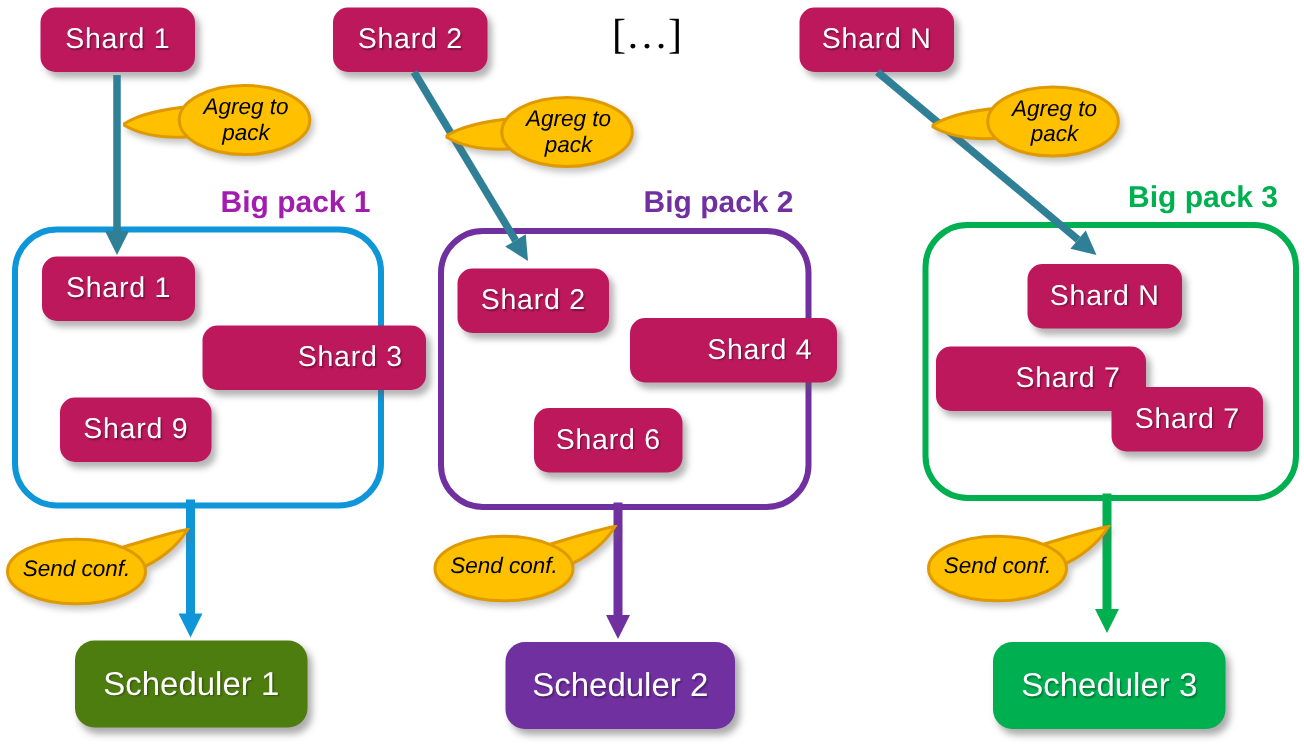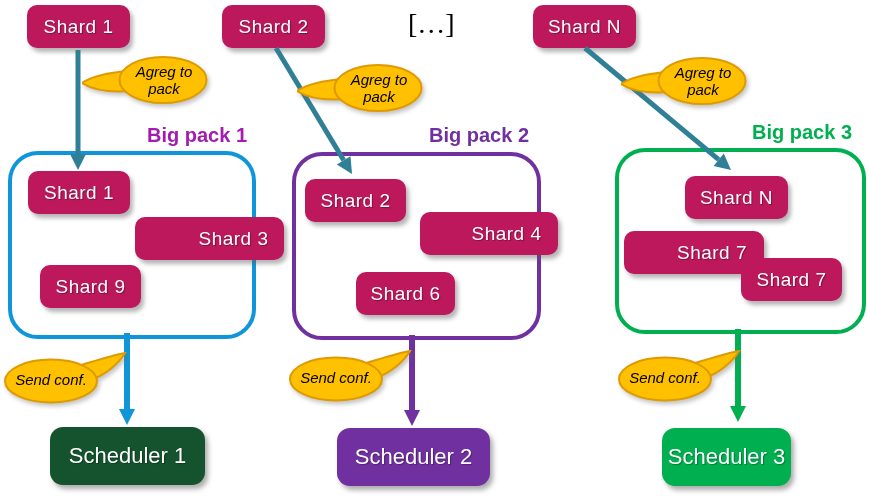--- a/index.html
+++ b/index.html
@@ -29,21 +29,21 @@
   .pack-title.c1{color:#a21caf;}
   .pack-title.c2{color:#7030A0;}
   .pack-title.c3{color:#00AF50;}
   
   .scheduler{
     position:absolute;display:flex;align-items:center;justify-content:center;
     color:#ffffff;font-size:22px;border-radius:13px;height:58px;
     box-shadow:3px 4px 5px rgba(90,90,90,.5);
     text-shadow:1px 1px 1px rgba(0,0,0,.3);
   }
-  .scheduler.c1{background:#14532d;}
+  .scheduler.c1{background:#4d7c0f;}
   .scheduler.c2{background:#7030A0;}
   .scheduler.c3{background:#00AF50;}
   
   .bubble{position:absolute;}
   .bubble svg{position:absolute;left:0;top:0;width:100%;height:100%;
     filter:drop-shadow(2px 3px 2px rgba(110,110,110,.4));}
   .bubble .txt{
     position:absolute;display:flex;align-items:center;justify-content:center;
     text-align:center;color:#000000;font-size:15px;line-height:1.15;font-style:italic;
   }
@@ -155,15 +155,15 @@
   <div class="bubble send" style="left:617px;top:350px;width:125px;height:52px;">
     <svg viewBox="0 0 125 52" preserveAspectRatio="none">
       <path d="M75,14 C95,8 110,3 122,1 C116,11 104,22 88,28 Z" fill="#FFC000" stroke="#DE9A00" stroke-width="2"></path>
       <ellipse cx="48" cy="29" rx="46" ry="21.5" fill="#FFC000" stroke="#DE9A00" stroke-width="2"></ellipse>
     </svg>
     <span class="txt">Send conf.</span>
   </div>
 
   <div class="scheduler c1" style="left:50px;top:427px;width:155px;">Scheduler 1</div>
   <div class="scheduler c2" style="left:337px;top:428px;width:153px;">Scheduler 2</div>
-  <div class="scheduler c3" style="left:662px;top:428px;width:129px;">Scheduler 3</div>
+  <div class="scheduler c3" style="left:662px;top:428px;width:155px;">Scheduler 3</div>
 
 </div>
 
 </body></html>

